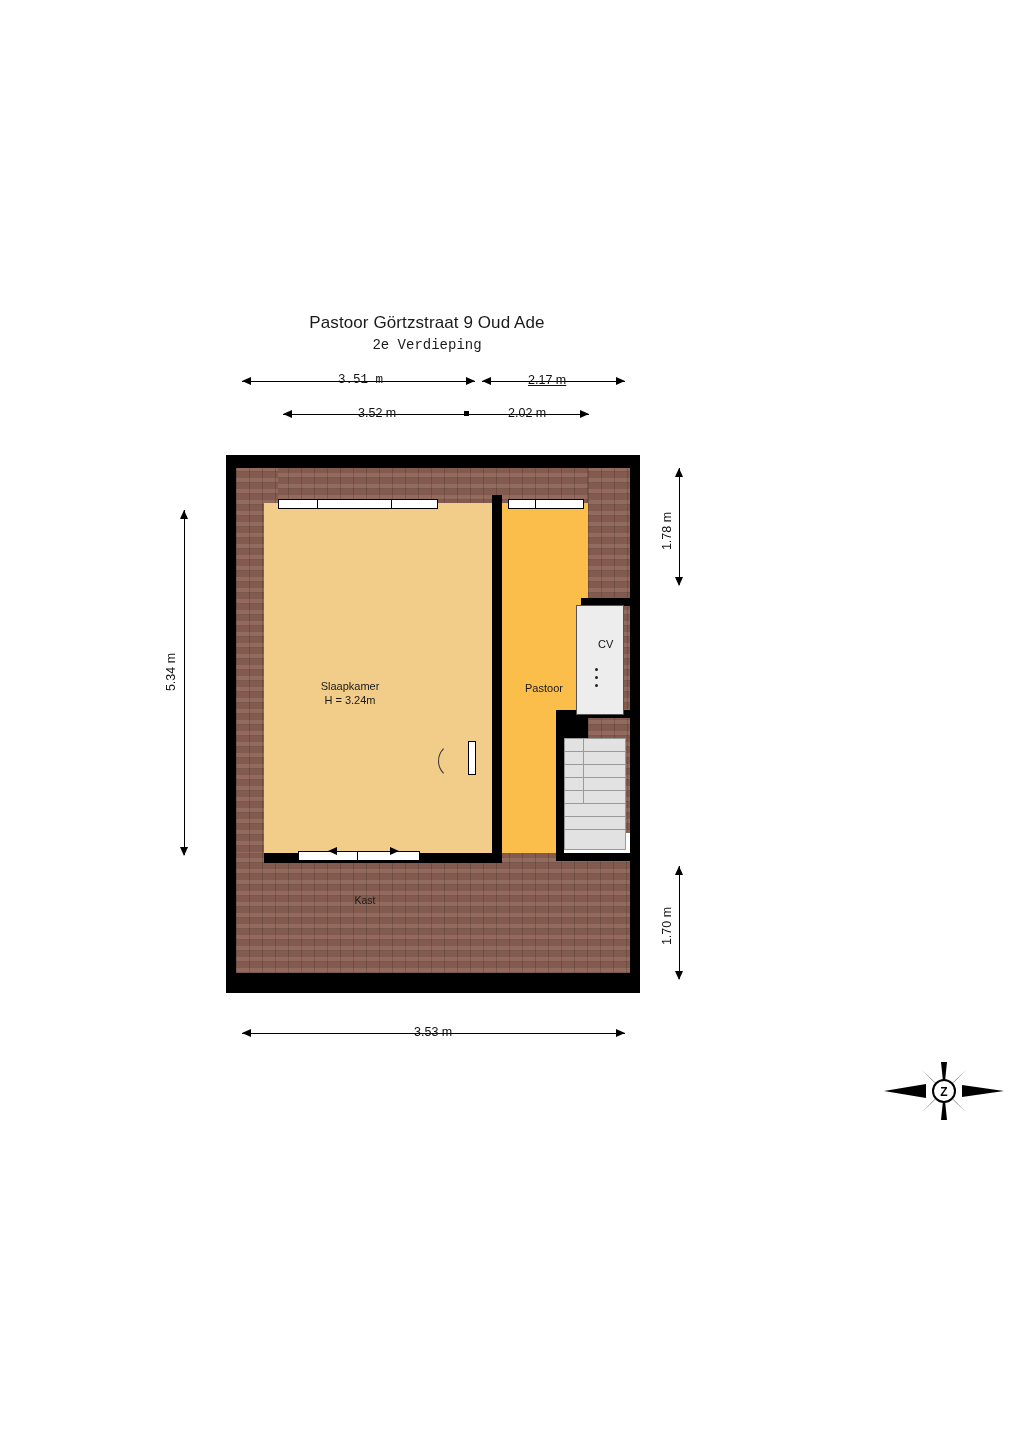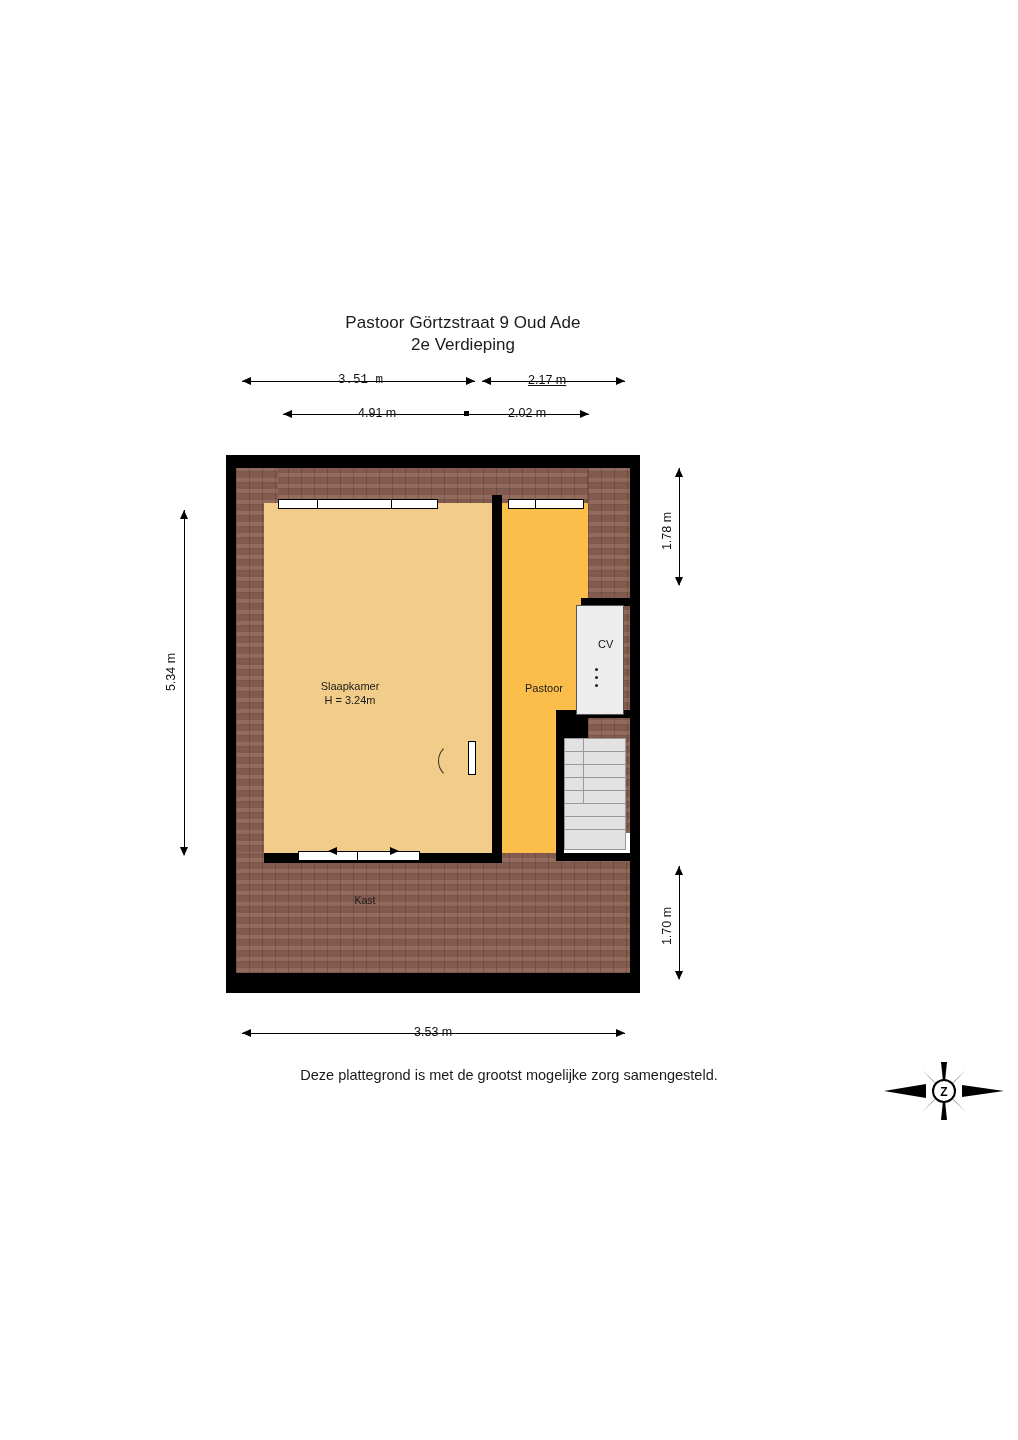--- a/index.html
+++ b/index.html
@@ -20,30 +20,30 @@
     inset: 0;
   }
 
   
   #title-block {
     position: absolute;
     left: 0;
     top: 312px;
     width: 854px;
     text-align: center;
-    padding-left: 36px;
   }
   #title-block .line1 {
     font-size: 17px;
     line-height: 22px;
     letter-spacing: 0.1px;
   }
   #title-block .line2 {
-    font-size: 17px;
+    font-size: 14px;
     line-height: 22px;
+    font-family: Liberation Mono, monospace;
   }
 
   
   .dim-label {
     position: absolute;
     font-size: 12.5px;
     color: #111;
     white-space: nowrap;
   }
   .dim-label.vert {
@@ -250,21 +250,21 @@
     <div class="dimline h" style="left:482px; top:381px; width:143px;"></div>
     <div class="arrow left" style="left:482px; top:377px;"></div>
     <div class="arrow right" style="left:616px; top:377px;"></div>
     <div class="dim-label" style="left:528px; top:373px;text-decoration:underline;">2.17 m</div>
   </div>
 
   <div>
     <div class="dimline h" style="left:283px; top:414px; width:184px;"></div>
     <div class="arrow left" style="left:283px; top:410px;"></div>
     <div class="tick" style="left:464px; top:411px;"></div>
-    <div class="dim-label" style="left:358px; top:406px;">4.91 m</div>
+    <div class="dim-label" style="left:358px; top:406px;">3.52 m</div>
 
     <div class="dimline h" style="left:469px; top:414px; width:120px;"></div>
     <div class="arrow right" style="left:580px; top:410px;"></div>
     <div class="dim-label" style="left:508px; top:406px;">2.02 m</div>
   </div>
 
   <div>
     <div class="dimline v" style="left:184px; top:510px; width:1px; height:345px;"></div>
     <div class="arrow up" style="left:180px; top:510px;"></div>
     <div class="arrow down" style="left:180px; top:847px;"></div>
@@ -365,21 +365,20 @@
   </div>
   <div class="room-label" style="left:484px; top:681px; width:120px;">
     <span>Pastoor</span>
   </div>
   <div class="room-label small" style="left:310px; top:893px; width:110px;">
     <span>Kast</span>
   </div>
   <div id="cv-label" style="left:598px; top:638px;">CV</div>
 
   <div id="footer">
-    <div class="l1">Deze plattegrond is met de grootst mogelijke zorg samengesteld.</div>
   </div>
 
   <div id="compass">
     <svg width="120" height="62" viewBox="0 0 120 62" xmlns="http://www.w3.org/2000/svg">
       <g>
 
         <polygon points="0,31 42,24 42,38" fill="#000000"></polygon>
         <polygon points="120,31 78,25 78,37" fill="#000000"></polygon>
 
         <polygon points="60,31 38,10 48,20" fill="#000000"></polygon>

